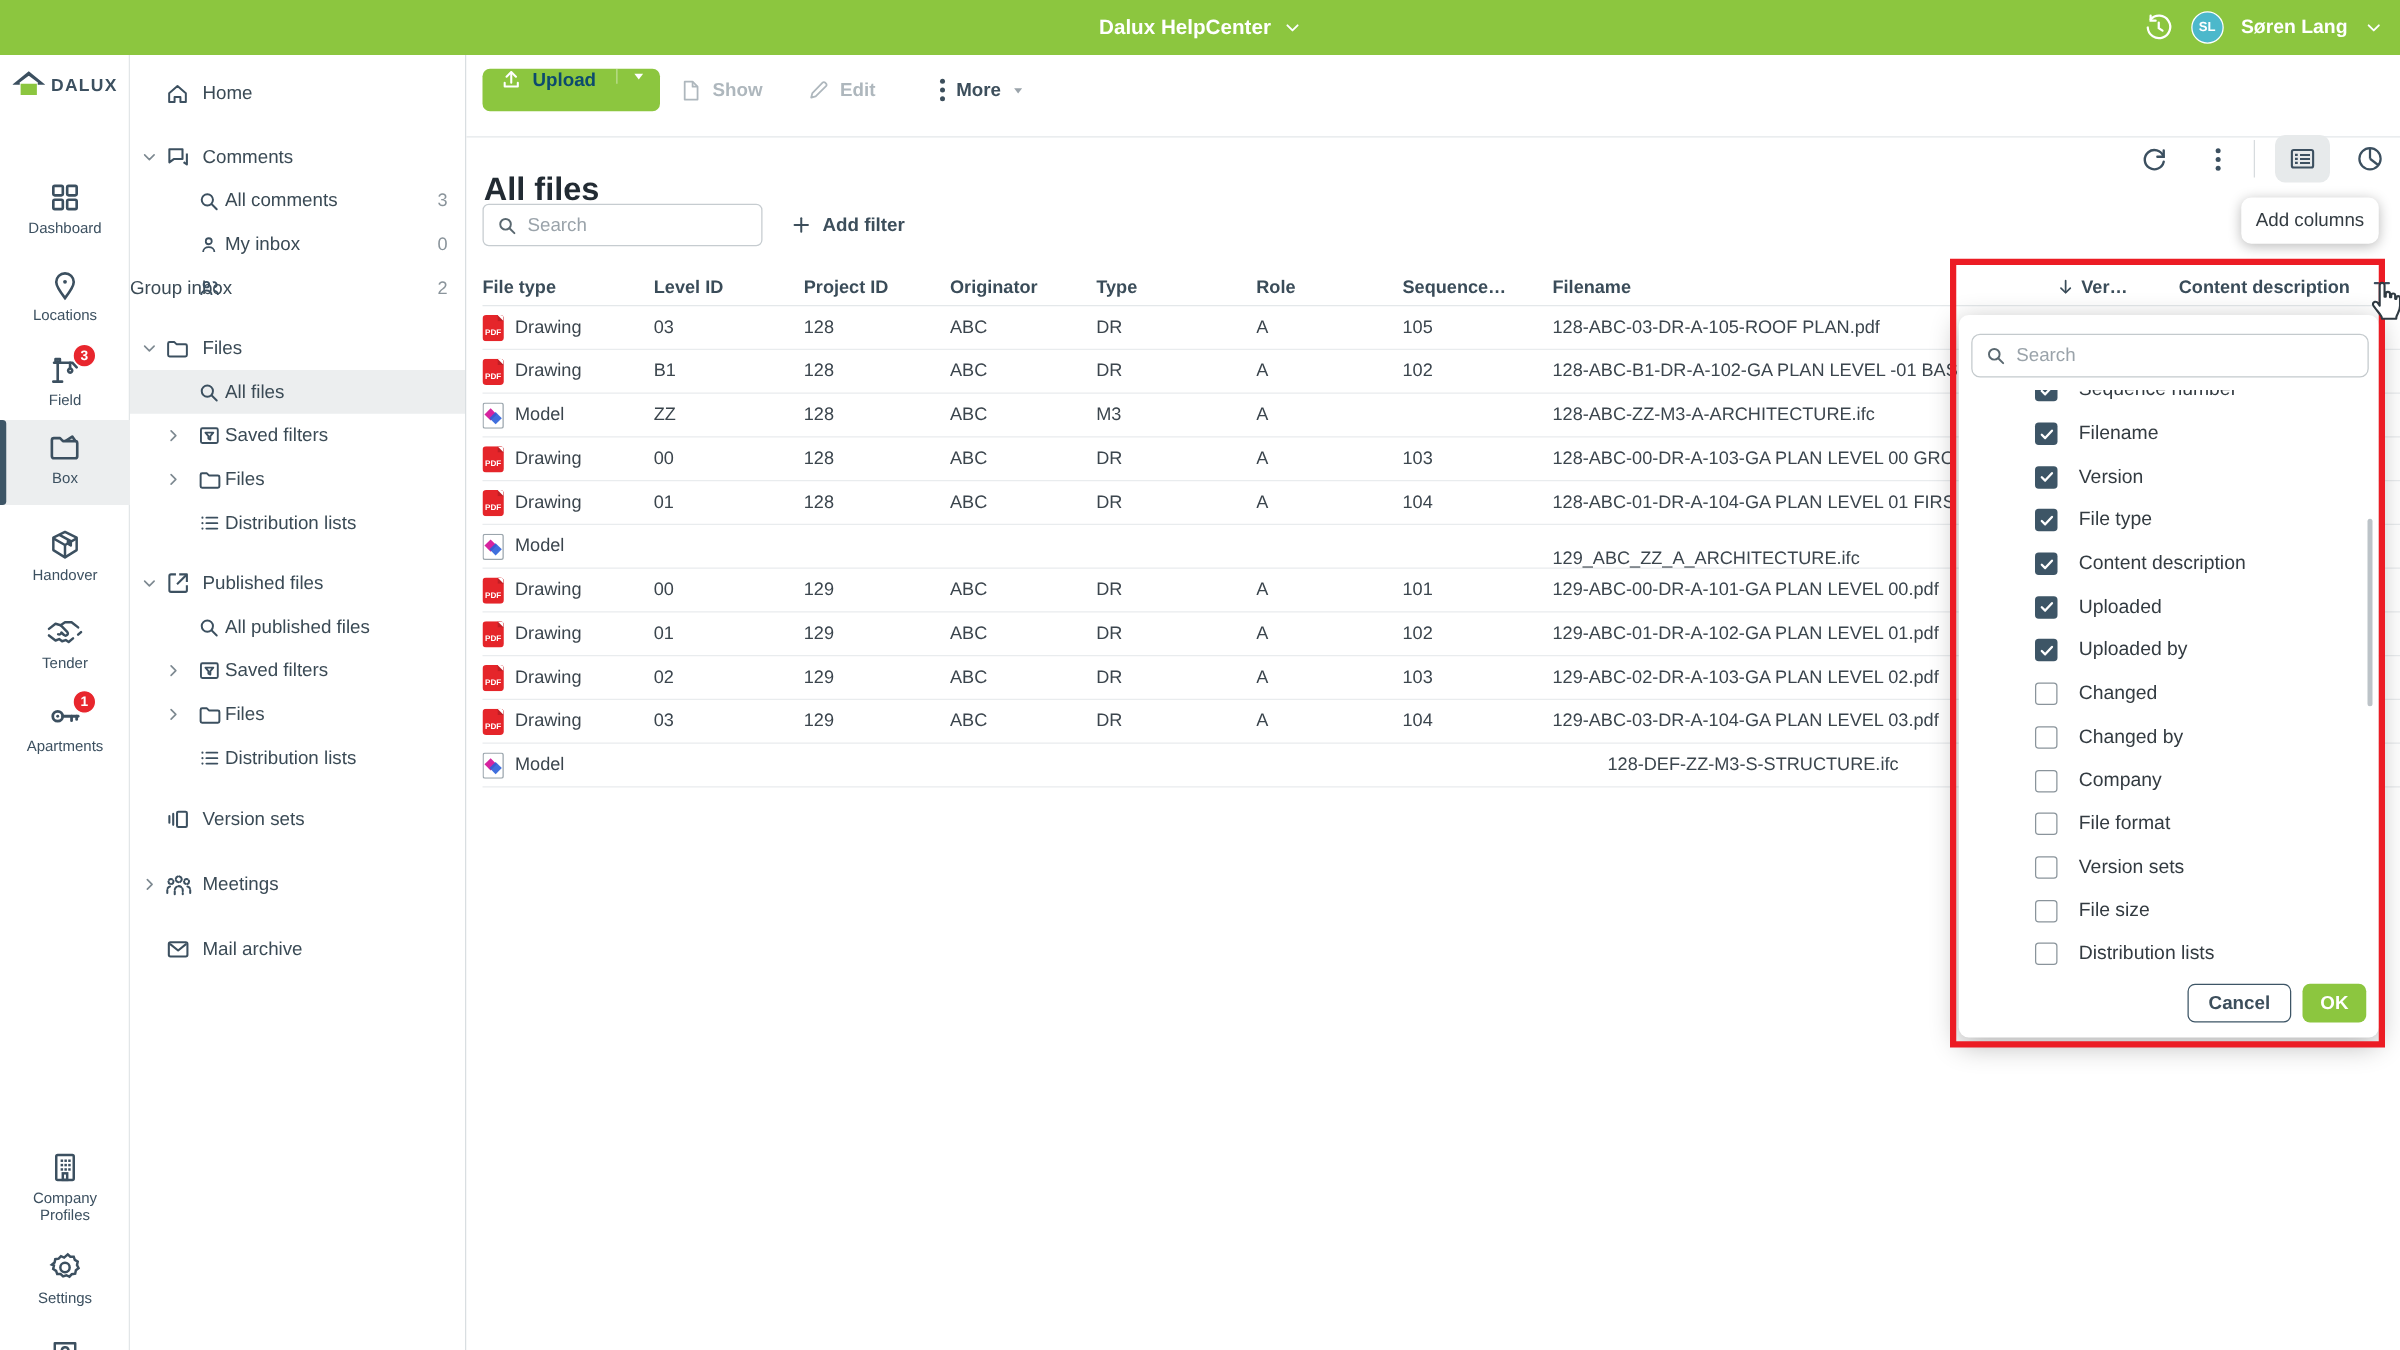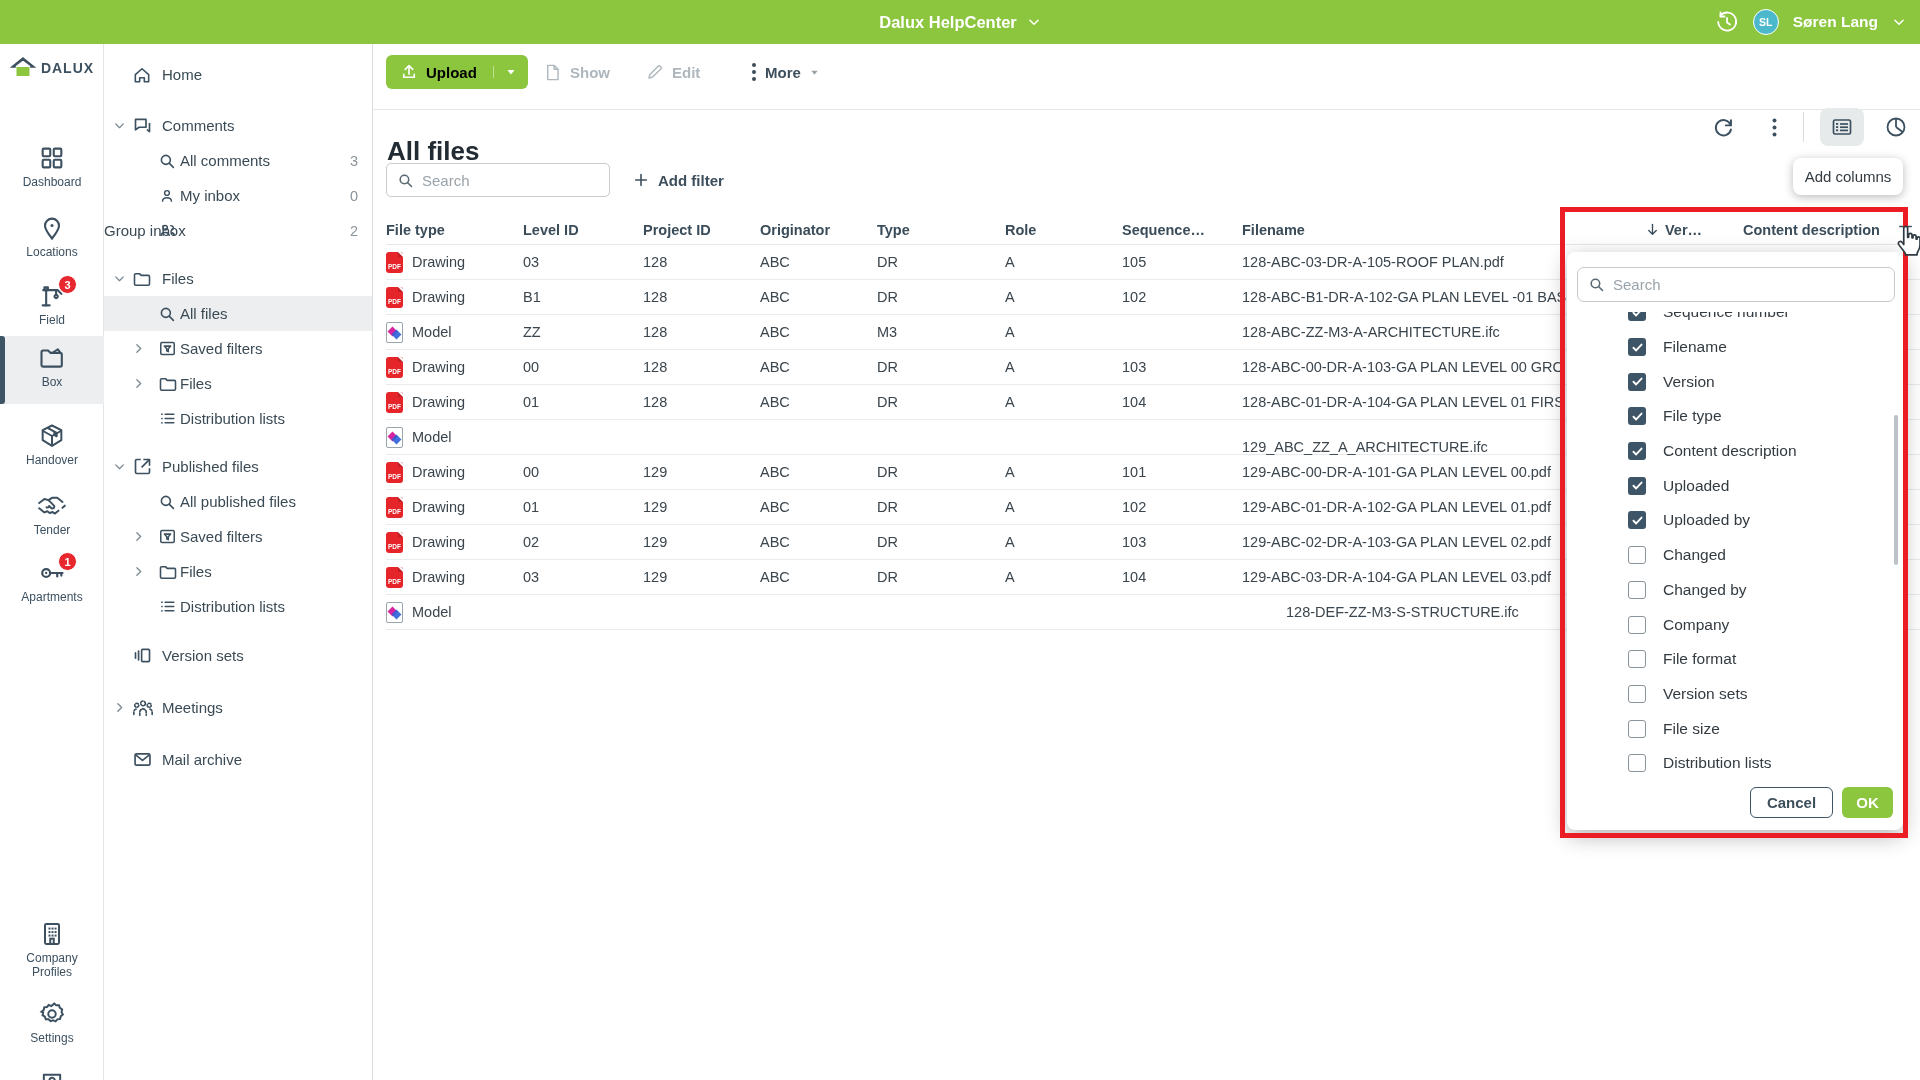--- a/index.html
+++ b/index.html
@@ -32,22 +32,22 @@
     padding-top:13px; z-index:9; }
   .nav-item { position:relative; height:35px; display:flex; align-items:center; font-size:15px; color:#3A4A55; cursor:pointer; }
   .nav-item .chev { position:absolute; display:flex; color:#7C8890; }
   .nav-item .nic { position:absolute; display:flex; color:#3C5060; }
   .nav-item .ncount { position:absolute; right:14px; color:#8A949B; font-size:14.5px; }
   .nav-item.active { background:#ECEEEF; }
 
   
   .main { position:absolute; left:373px; top:44px; width:1547px; height:1036px; background:#fff; }
   .toolbar { position:absolute; left:0; top:0; width:1547px; height:66px; border-bottom:1px solid #E4E8EA; }
-  .btn-upload { position:absolute; left:13px; top:11px; height:34px; display:flex; align-items:center; background:#8CC63F;
-    border-radius:6px; color:#000000; font-weight:bold; font-size:15px; cursor:pointer; overflow:hidden; }
+  .btn-upload { position:absolute; left:13px; top:11px; height:34px; display:flex; align-items:flex-start; background:#8CC63F;
+    border-radius:6px; color:#0c4a6e; font-weight:bold; font-size:15px; cursor:pointer; overflow:hidden; }
   .btn-upload .up-main { display:flex; align-items:center; gap:8px; padding:0 16px 0 14px; }
   .btn-upload .up-caret { display:flex; align-items:center; padding:0 11px; border-left:1px solid rgba(255,255,255,.45); }
   .tb-btn { position:absolute; top:11px; height:34px; display:flex; align-items:center; gap:8px; font-size:15px; font-weight:bold; cursor:default; }
   .tb-disabled { color:#AEB7BD; }
   .tb-more { color:#3D4F5C; cursor:pointer; }
   .page-title { position:absolute; left:14px; top:92px; font-size:26px; font-weight:bold; color:#222B33; }
   .searchbox { position:absolute; left:13px; top:119px; width:224px; height:34px; border:1px solid #C6CCD0; border-radius:5px;
     display:flex; align-items:center; padding:0 10px; gap:8px; color:#8A949B; background:#fff; }
   .searchbox input { border:none; outline:none; font-size:15px; width:100%; color:#3B454D; font-family:"Liberation Sans",sans-serif; }
   .searchbox input::placeholder { color:#9AA3AA; }

